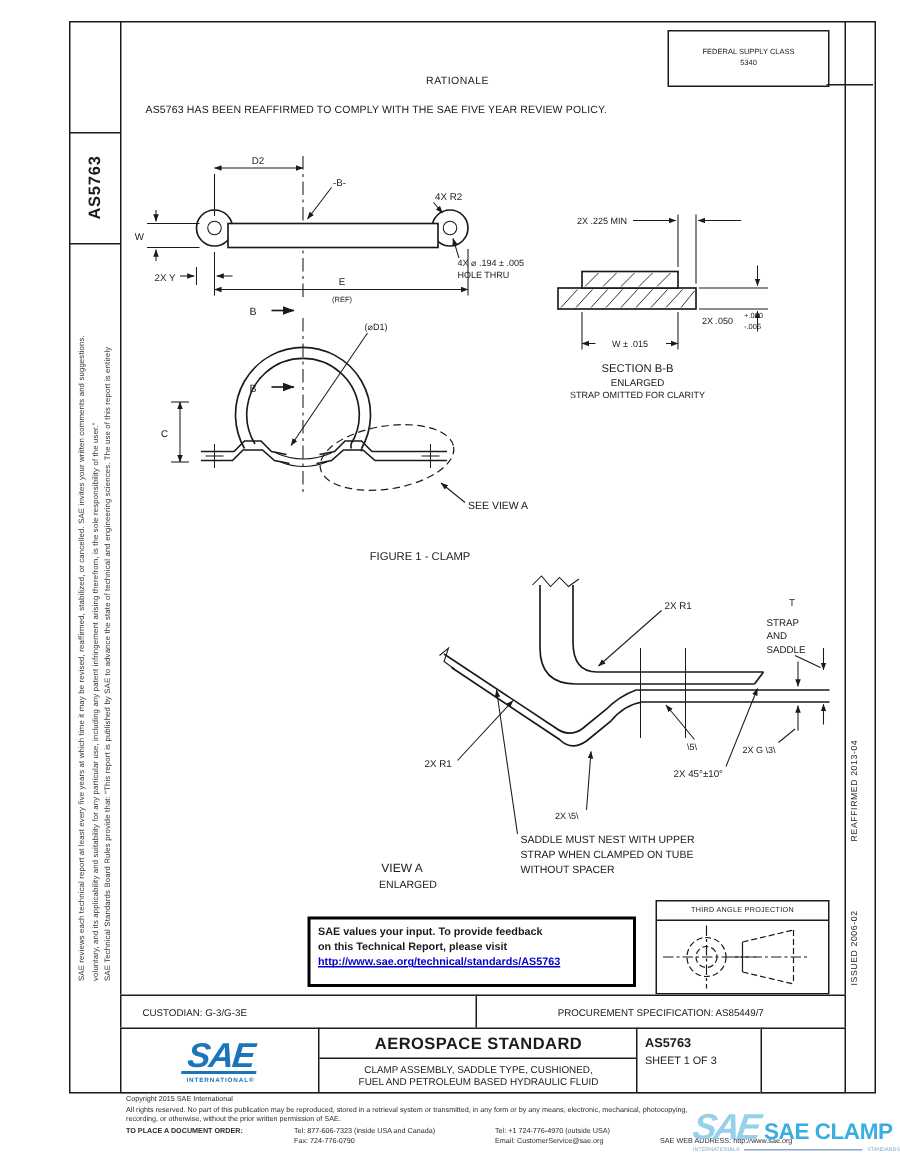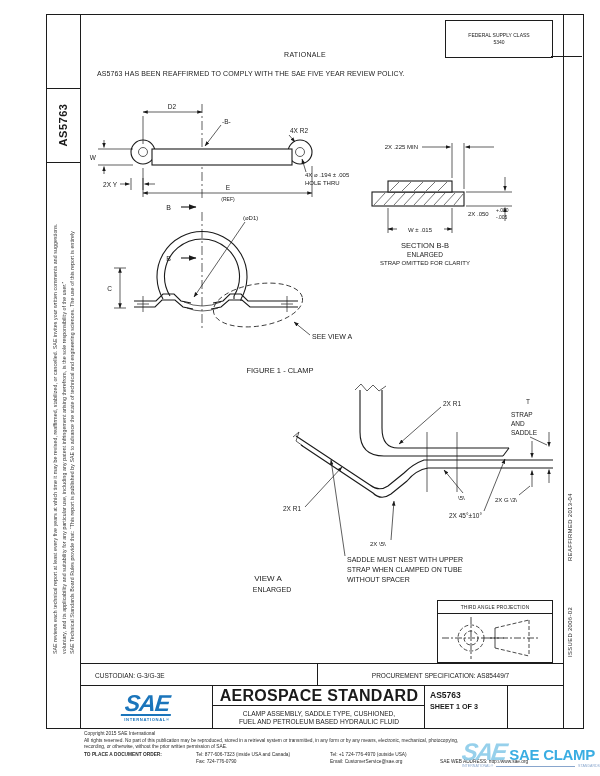--- a/index.html
+++ b/index.html
@@ -25,24 +25,24 @@
   #feedback-box{left:205px;top:611px;width:219px;height:47px;border:2.5px solid #000;
     box-sizing:border-box;padding:3px 5px;font-size:7.2px;font-weight:bold;line-height:10px;}
   #feedback-box a{color:#0000cc;text-decoration:underline;font-weight:bold;}
   #tap-box{left:437px;top:600px;width:116px;height:63px;border:1.3px solid #1c1c1c;box-sizing:border-box;}
   #tap-title{border-bottom:1.1px solid #1c1c1c;height:12px;display:flex;align-items:center;justify-content:center;font-size:4.8px;letter-spacing:.2px;}
   .cell{position:absolute;border:1.4px solid #1c1c1c;box-sizing:border-box;background:#fff;}
   #custodian-cell{left:80px;top:663px;width:239px;height:24px;display:flex;align-items:center;padding-left:14px;font-size:6.5px;}
   #procurement-cell{left:317px;top:663px;width:247px;height:24px;display:flex;align-items:center;justify-content:center;font-size:6.5px;}
   #logo-cell{left:80px;top:685px;width:134px;height:44px;display:flex;align-items:center;justify-content:center;}
   #title-cell{left:212px;top:685px;width:214px;height:44px;}
-  #title-top{height:19px;border-bottom:1.2px solid #1c1c1c;display:flex;align-items:center;justify-content:center;font-weight:bold;font-size:16px;letter-spacing:.3px;}
+  #title-top{height:19px;border-bottom:1.2px solid #1c1c1c;display:flex;align-items:center;justify-content:center;font-weight:bold;font-size:11px;letter-spacing:.3px;}
   #title-sub{height:24px;display:flex;flex-direction:column;align-items:center;justify-content:center;font-size:6.6px;line-height:8.5px;text-align:center;}
   #docnum-cell{left:424px;top:685px;width:85px;height:44px;padding:4px 0 0 5px;font-size:8.5px;font-weight:bold;line-height:11px;}
-  #docnum-cell .sheet{font-weight:bold;font-size:7.2px;}
+  #docnum-cell .sheet{font-weight:normal;font-size:7.2px;}
   #empty-cell{left:507px;top:685px;width:57px;height:44px;}
   .sae-logo{display:flex;flex-direction:column;align-items:center;}
   .sae-word{font-style:italic;font-weight:bold;font-size:23px;color:#1b75bb;letter-spacing:-1px;transform:skewX(-6deg);line-height:22px;border-bottom:2.2px solid #1b75bb;padding:0 3px;}
   .sae-intl{font-size:4.2px;color:#1b75bb;font-weight:bold;letter-spacing:.6px;margin-top:1px;}
   .copy{font-size:4.8px;color:#2b2b2b;line-height:6.4px;white-space:nowrap;}
   #watermark{left:462px;top:742px;width:138px;opacity:.92;}
   #watermark .row1{display:flex;align-items:baseline;gap:4px;}
   .norm-sae{font-style:italic;font-weight:bold;font-size:24px;color:#8ecdea;letter-spacing:-2px;transform:skewX(-8deg);line-height:20px;}
   .norm-text{font-weight:bold;font-size:15px;color:#2aa7e0;letter-spacing:-.3px;}
   .norm-sub{display:flex;gap:3px;font-size:3.6px;color:#7f9fc9;margin-top:1px;align-items:center;}
@@ -268,20 +268,25 @@
       <text class="t6" x="495" y="502">2X G \3\</text>
       <text class="t65" x="449" y="518">2X 45°±10°</text>
       <text class="t7" x="347" y="562">SADDLE MUST NEST WITH UPPER</text>
       <text class="t7" x="347" y="572">STRAP WHEN CLAMPED ON TUBE</text>
       <text class="t7" x="347" y="582">WITHOUT SPACER</text>
       <text class="t8" x="268" y="581" text-anchor="middle">VIEW A</text>
       <text class="t7" x="272" y="592" text-anchor="middle">ENLARGED</text>
     </g>
   </svg>
 
+  <div id="feedback-box" class="abs">
+    <div>SAE values your input. To provide feedback</div>
+    <div>on this Technical Report, please visit</div>
+    <a href="#">http://www.sae.org/technical/standards/AS5763</a>
+  </div>
 
   <div id="tap-box" class="abs">
     <div id="tap-title">THIRD ANGLE PROJECTION</div>
     <svg width="113" height="48" viewBox="0 0 113 48">
       <g stroke="#1a1a1a" stroke-width="0.8" fill="none">
         <line x1="4" y1="24" x2="66" y2="24" stroke-dasharray="7 2 2 2"></line>
         <line x1="33" y1="3" x2="33" y2="45" stroke-dasharray="7 2 2 2"></line>
         <circle cx="33" cy="24" r="7" stroke-dasharray="4 2"></circle>
         <circle cx="33" cy="24" r="13" stroke-dasharray="4 2"></circle>
         <line x1="57" y1="14" x2="57" y2="34"></line>

